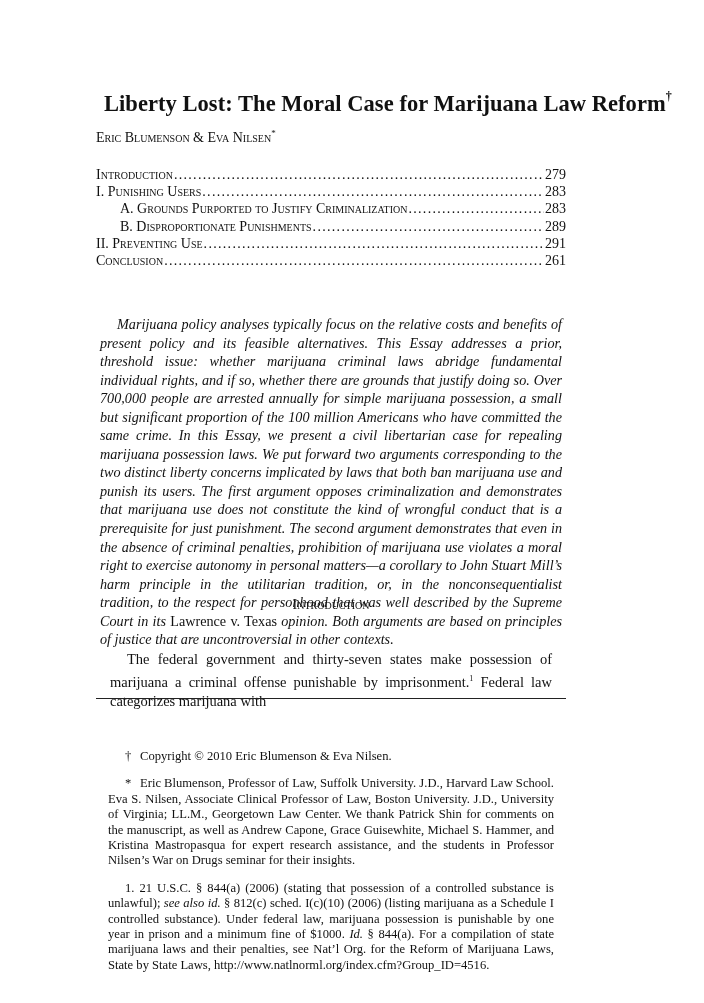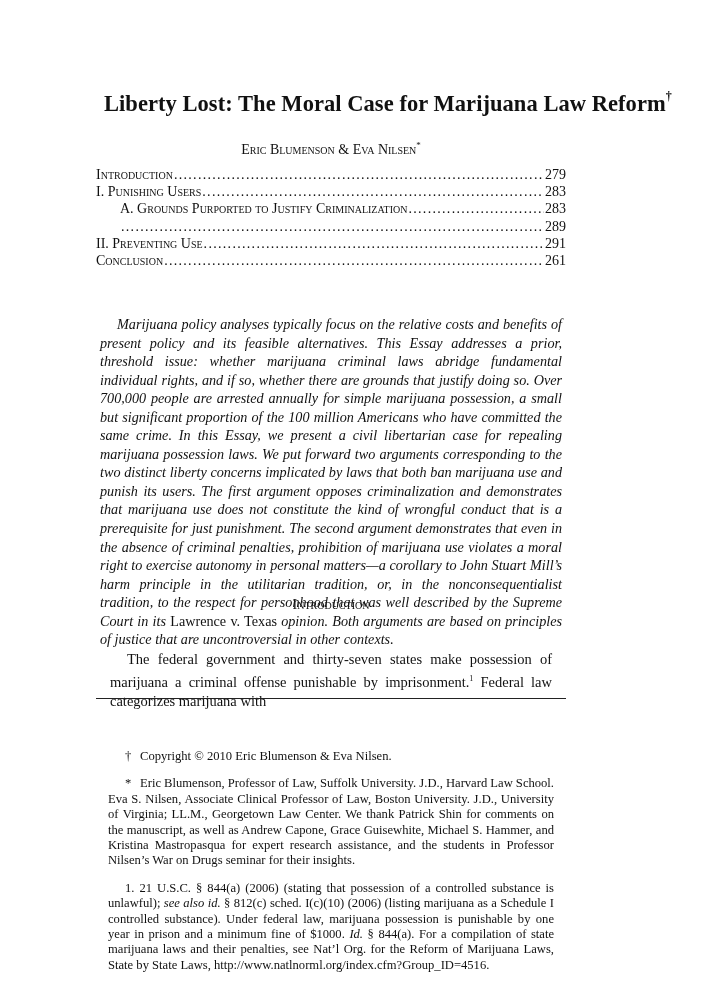--- a/index.html
+++ b/index.html
@@ -7,21 +7,21 @@
       width: 704px; height: 1003px; position: relative; overflow: hidden;
       font-family: "Liberation Serif", "DejaVu Serif", serif; color: #111111;
     }
     .page { position: absolute; left: 96px; top: 0; width: 470px; }
     .title {
       position: absolute; top: 91px; left: 8px; width: 480px;
       font-weight: bold; font-size: 22.5px; white-space: nowrap; letter-spacing: 0.05px;
     }
     .title sup { font-size: 12px; font-weight: bold; position: relative; top: -3px; }
     .authors {
-      position: absolute; top: 140px; left: 0; width: 470px; text-align: center;
+      position: absolute; top: 128px; left: 0; width: 470px; 
       font-size: 14px; font-variant: small-caps;
     }
     .authors sup { font-size: 9px; }
     .toc { position: absolute; top: 167px; left: 0; width: 470px; font-size: 14px; }
     .toc-row { display: flex; align-items: baseline; height: 17.2px; font-variant: small-caps; }
     .toc-row.sub { padding-left: 24px; text-align: center; }
     .toc-label { white-space: nowrap; }
     .toc-dots { flex: 1; overflow: hidden; white-space: nowrap; margin: 0 1px; letter-spacing: 1.3px; }
     .toc-page { white-space: nowrap; font-variant: normal; }
     .abstract {
@@ -72,20 +72,21 @@
       <span class="toc-label">I. Punishing Users</span>
       <span class="toc-dots">................................................................................................................................................</span>
       <span class="toc-page">283</span>
     </div>
     <div class="toc-row sub">
       <span class="toc-label">A. Grounds Purported to Justify Criminalization</span>
       <span class="toc-dots">................................................................................................................................................</span>
       <span class="toc-page">283</span>
     </div>
     <div class="toc-row sub">
+      <span class="toc-label">B. Disproportionate Punishments</span>
       <span class="toc-dots">................................................................................................................................................</span>
       <span class="toc-page">289</span>
     </div>
     <div class="toc-row">
       <span class="toc-label">II. Preventing Use</span>
       <span class="toc-dots">................................................................................................................................................</span>
       <span class="toc-page">291</span>
     </div>
     <div class="toc-row">
       <span class="toc-label">Conclusion</span>

